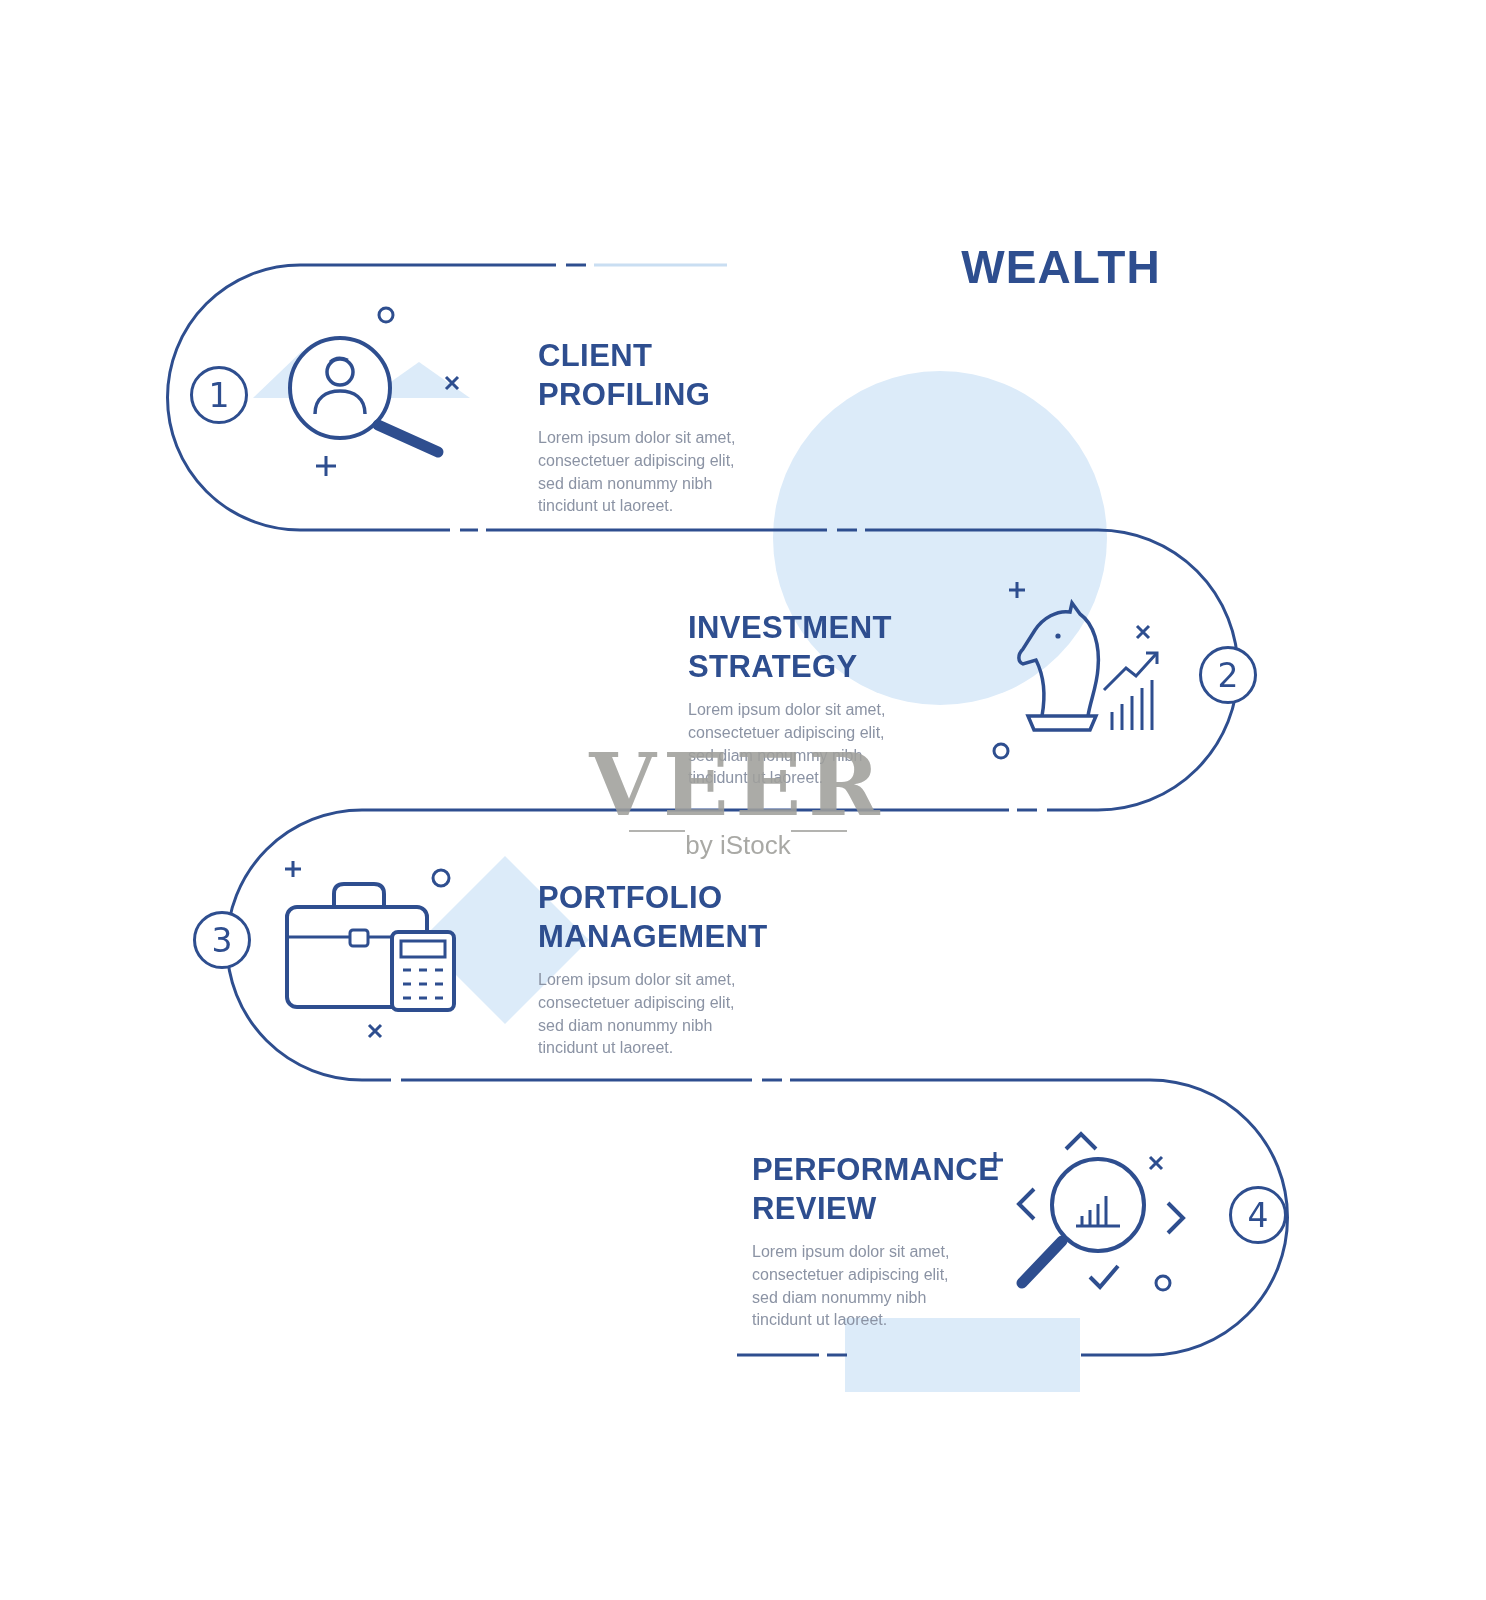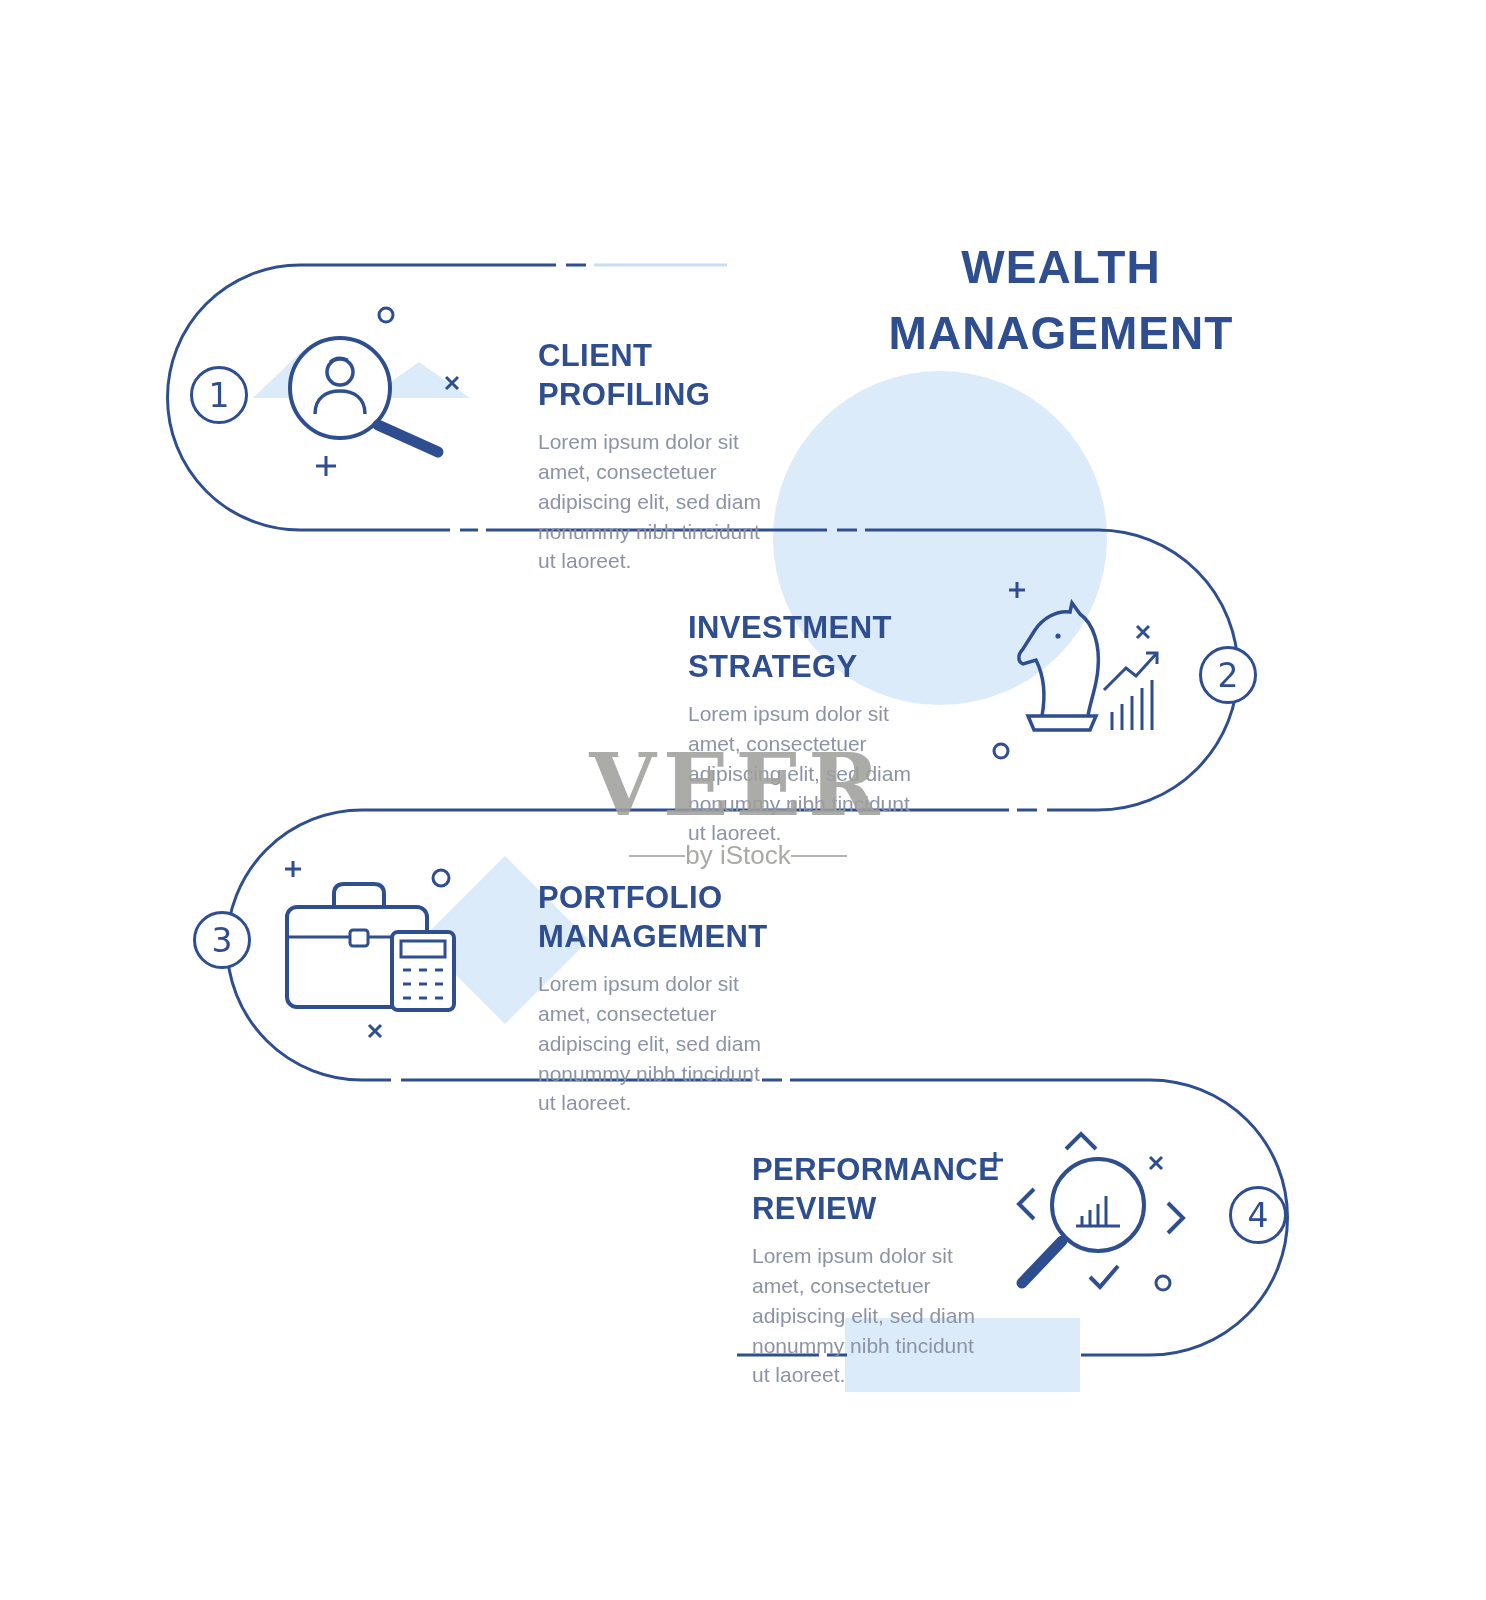--- a/index.html
+++ b/index.html
@@ -29,34 +29,34 @@
     position:absolute;width:58px;height:58px;border:3px solid var(--primary,#2e4e8f);
     border-radius:50%;background:#fff;display:flex;align-items:center;justify-content:center;
     font-size:33px;font-weight:400;color:var(--primary,#2e4e8f);
     font-family:"DejaVu Sans",sans-serif;z-index:5;
   }
   .step-text{position:absolute;width:225px;z-index:6;}
   .step-title{
     color:var(--primary,#2e4e8f);font-weight:bold;font-size:31px;line-height:1.26;
     letter-spacing:0.4px;margin-bottom:13px;text-transform:uppercase;
   }
-  .step-desc{color:var(--body-text,#8b93a4);font-size:21px;line-height:1.42;}
+  .step-desc{color:var(--body-text,#8b93a4);font-size:16px;line-height:1.42;}
   .main-title{
     position:absolute;left:880px;top:234px;width:362px;text-align:center;z-index:6;
     color:var(--primary,#2e4e8f);font-weight:bold;letter-spacing:1px;
   }
   .main-title div{font-size:46px;line-height:66px;}
   .watermark{
     position:absolute;left:493px;top:712px;width:490px;text-align:center;z-index:9;
   }
   .wm-brand{
     font-family:"DejaVu Serif",serif;font-weight:bold;font-size:86px;line-height:1.05;
     color:var(--watermark-gray,#a0a09c);letter-spacing:7px;opacity:0.88;margin-top:28px;
   }
-  .wm-row{display:flex;align-items:center;justify-content:center;margin-top:10px;}
+  .wm-row{display:flex;justify-content:center;}
   .wm-line{width:56px;height:2px;background:var(--watermark-gray,#a0a09c);opacity:0.8;}
   .wm-sub{font-size:26px;color:var(--watermark-gray,#a0a09c);opacity:0.9;}
 </style>
 </head>
 <body>
 
 <div class="canvas">
 
   <svg class="art" width="1486" height="1600" viewBox="0 0 1486 1600">
 
@@ -131,21 +131,20 @@
       <path class="ln4" d="M 1168 1203 L 1183 1218 L 1168 1233"></path>
       <path class="ln4" d="M 1090 1277 L 1100 1287 L 1118 1266"></path>
       <path class="ln" d="M 987 1160 H 1003 M 995 1152 V 1168"></path>
       <path class="ln" d="M 1150 1157 L 1162 1169 M 1162 1157 L 1150 1169"></path>
       <circle class="ln" cx="1163" cy="1283" r="7"></circle>
     </g>
   </svg>
 
   <div class="main-title">
     <div>WEALTH</div>
-    <div>MANAGEMENT</div>
   </div>
 
   <div class="num" style="left:190px;top:366px;">
     <span>1</span>
   </div>
   <div class="num" style="left:1199px;top:646px;">
     <span>2</span>
   </div>
   <div class="num" style="left:193px;top:911px;">
     <span>3</span>

